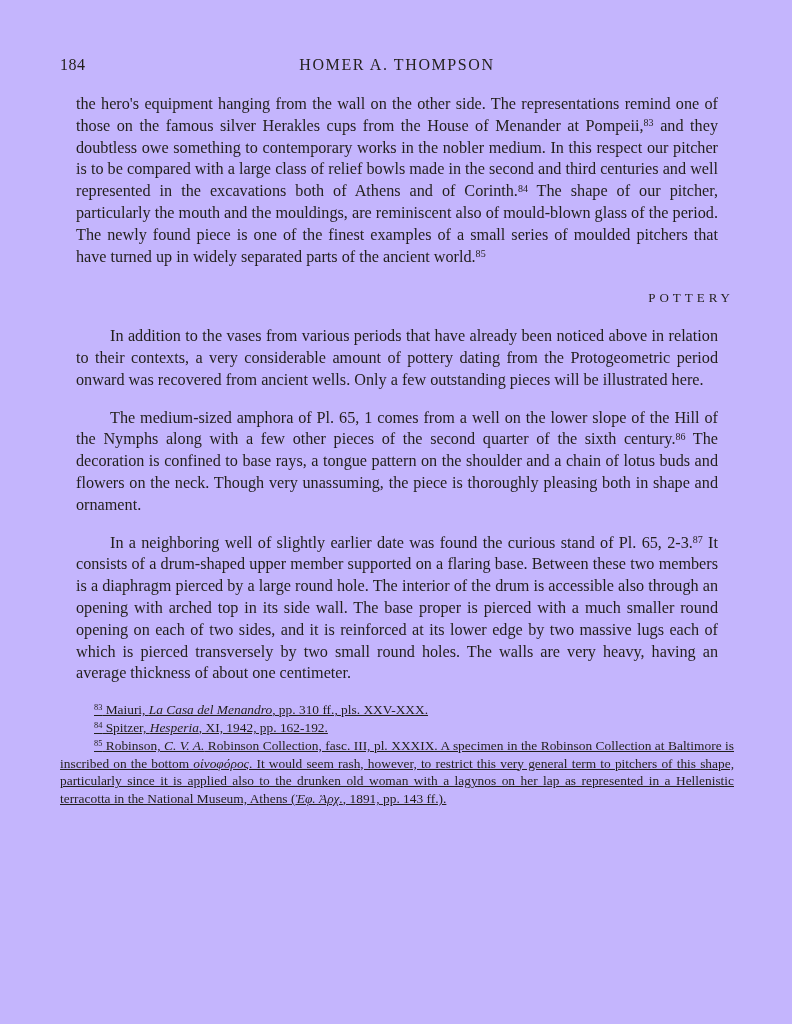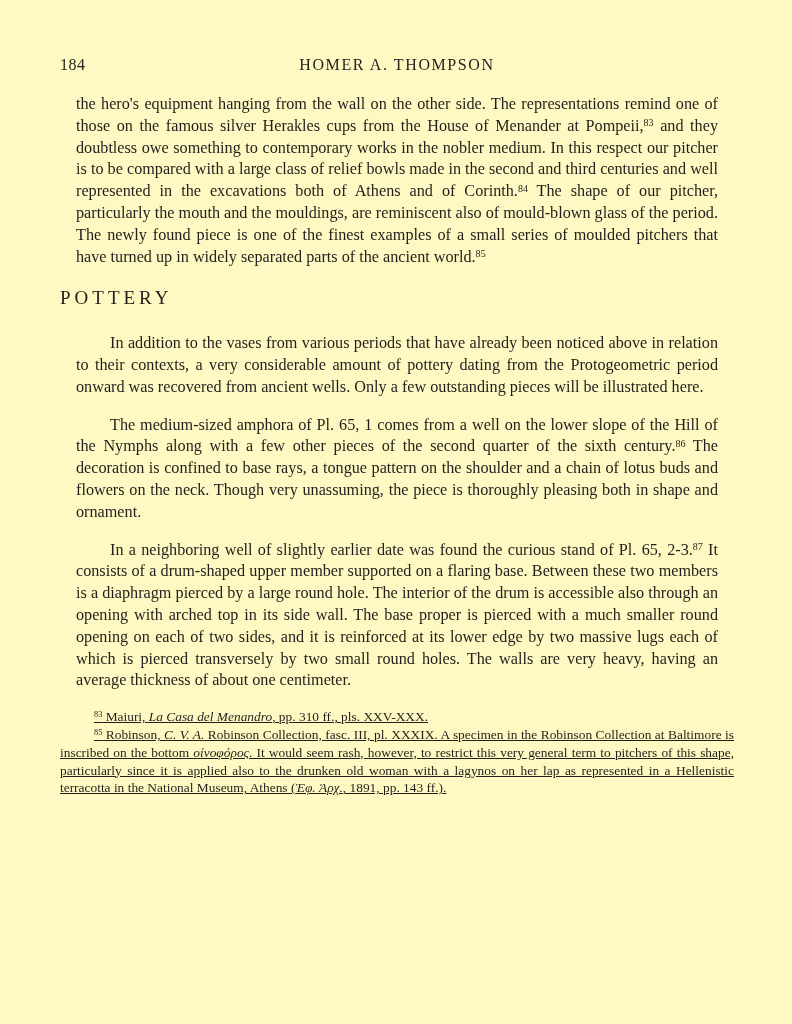--- a/index.html
+++ b/index.html
@@ -5,21 +5,21 @@
   html, body {
     margin: 0;
     padding: 0;
     background: #d8d5cf;
   }
   .page {
     position: relative;
     width: 792px;
     height: 1024px;
     margin: 0 auto;
-    background: #fef9c3;
+    background: #c4b5fd;
     color: #221f1b;
     font-family: "Liberation Serif", "DejaVu Serif", serif;
     box-sizing: border-box;
     padding: 56px 58px 0 60px;
     overflow: hidden;
   }
   .page-header {
     position: relative;
     text-align: center;
     font-size: 16px;
@@ -39,25 +39,25 @@
     hyphens: none;
   }
   .para {
     margin: 16px;
     text-indent: 34px;
   }
   .para.no-indent {
     text-indent: 0;
   }
   .section-heading {
-    font-size: 19px;
+    font-size: 13px;
     font-weight: normal;
-    text-align: left;
+    text-align: right;
     letter-spacing: 4px;
-    margin: 19px 0 24px 0;
+    margin: 19px 0 17px 0;
     text-indent: 0;
   }
   .fnref {
     font-size: 62%;
     line-height: 0;
     position: relative;
     top: -0.45em;
     vertical-align: baseline;
     letter-spacing: 0;
   }
@@ -98,20 +98,21 @@
 
     <p class="para"><span>In a neighboring well of slightly earlier date was found the curious stand of Pl. 65, 2-3.</span><sup class="fnref">87</sup><span> It consists of a drum-shaped upper member supported on a flaring base. Between these two members is a diaphragm pierced by a large round hole. The interior of the drum is accessible also through an opening with arched top in its side wall. The base proper is pierced with a much smaller round opening on each of two sides, and it is reinforced at its lower edge by two massive lugs each of which is pierced transversely by two small round holes. The walls are very heavy, having an average thickness of about one centimeter.</span></p>
 
 
   </main>
 
   <footer class="footnotes">
 
     <p><sup class="fnref">83</sup><span> Maiuri, </span><span class="italic">La Casa del Menandro</span><span>, pp. 310 ff., pls. XXV-XXX.</span></p>
 
+    <p><sup class="fnref">84</sup><span> Spitzer, </span><span class="italic">Hesperia</span><span>, XI, 1942, pp. 162-192.</span></p>
 
     <p><sup class="fnref">85</sup><span> Robinson, </span><span class="italic">C. V. A.</span><span> Robinson Collection, fasc. III, pl. XXXIX. A specimen in the Robinson Collection at Baltimore is inscribed on the bottom </span><span class="italic">οἰνοφόρος</span><span>. It would seem rash, however, to restrict this very general term to pitchers of this shape, particularly since it is applied also to the drunken old woman with a lagynos on her lap as represented in a Hellenistic terracotta in the National Museum, Athens (</span><span class="italic">Ἐφ. Ἀρχ.</span><span>, 1891, pp. 143 ff.).</span></p>
 
 
 
   </footer>
 
 </div>
 
 </body></html>

